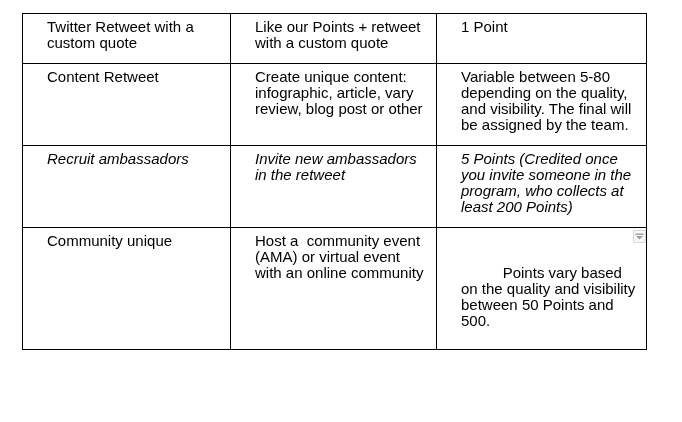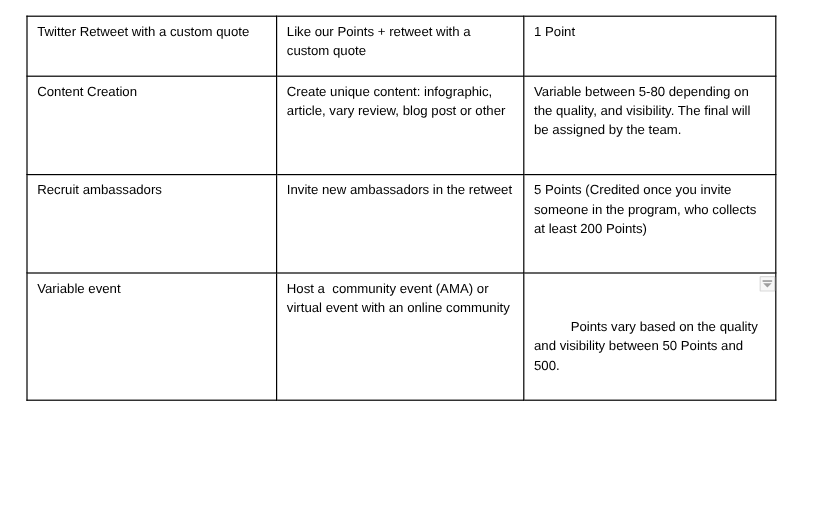--- a/index.html
+++ b/index.html
@@ -21,34 +21,34 @@
     position: absolute;
     left: 22px;
     top: 13px;
     width: 624px;
     border-collapse: collapse;
     table-layout: fixed;
   }
   table.doc-table td {
     border: 1.5px solid #000000;
     vertical-align: top;
-    padding: 5px 8px 4px 8px;
-    font-size: 11px;
+    padding: 5px 8px 4px 24px;
+    font-size: 15px;
     line-height: 16px;
     color: #000000;
     white-space: pre-wrap;
     word-wrap: break-word;
   }
   col.c1 { width: 208px; }
   col.c2 { width: 206px; }
   col.c3 { width: 210px; }
   tr.r1 { height: 50px; }
   tr.r2 { height: 66px; }
   tr.r3 { height: 82px; }
-  tr.r4 { height: 82px; }
+  tr.r4 { height: 82px; font-style: italic; }
   tr.r5 { height: 81px; }
   td.has-marker { position: relative; }
   .dropdown-marker {
     position: absolute;
     top: 2px;
     right: 0px;
     width: 13px;
     height: 13px;
     background: #f7f7f7;
     border: 1px solid #d9d9d9;
@@ -72,31 +72,31 @@
         <col class="c2">
         <col class="c3">
     </colgroup>
     <tbody>
       <tr class="r1">
         <td>Twitter Retweet with a custom quote</td>
         <td>Like our Points + retweet with a custom quote</td>
         <td>1 Point</td>
       </tr>
       <tr class="r3">
-        <td>Content Creation</td>
+        <td>Content Retweet</td>
         <td>Create unique content: infographic, article, vary review, blog post or other</td>
         <td>Variable between 5-80 depending on the quality, and visibility. The final will be assigned by the team.</td>
       </tr>
       <tr class="r4">
         <td>Recruit ambassadors</td>
         <td>Invite new ambassadors in the retweet</td>
         <td>5 Points (Credited once you invite someone in the program, who collects at least 200 Points)</td>
       </tr>
       <tr class="r5">
-        <td>Variable event</td>
+        <td>Community unique</td>
         <td>Host a  community event (AMA) or virtual event with an online community</td>
         <td class="has-marker">
           <button class="dropdown-marker" title="">
             <svg width="9" height="7" viewBox="0 0 9 7" aria-hidden="true">
               <rect x="0.5" y="0.5" width="8" height="1.4" fill="#9e9e9e"></rect>
               <polygon points="1,3 8,3 4.5,6.5" fill="#9e9e9e"></polygon>
             </svg>
           </button>
           <span>Points vary based on the quality and visibility between 50 Points and 500.</span>
         </td>

